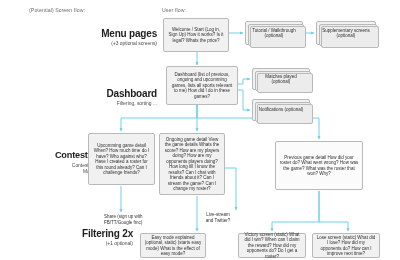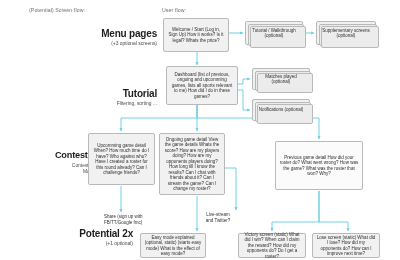--- a/index.html
+++ b/index.html
@@ -76,32 +76,32 @@
 
   <div class="col-head" style="left:29px;top:7px;">(Potential) Screen flow:</div>
   <div class="col-head" style="left:162px;top:7px;">User flow:</div>
 
   <div class="sec" style="left:0;top:28px;width:122px;">
     <div class="ttl">Menu pages</div>
     <div class="sub">(+3 optional screens)</div>
   </div>
 
   <div class="sec" style="left:0;top:88px;width:122px;">
-    <div class="ttl">Tutorial</div>
+    <div class="ttl">Dashboard</div>
     <div class="sub">Filtering, sorting ...</div>
   </div>
 
   <div class="sec" style="left:0;top:150px;width:90px;">
     <div class="ttl small">Contest detail 3x</div>
     <div class="sub" style="white-space:pre-line;">Contest = fantasy game.
 Match = real game.</div>
   </div>
 
   <div class="sec" style="left:0;top:228px;width:98px;">
-    <div class="ttl">Potential 2x</div>
+    <div class="ttl">Filtering 2x</div>
     <div class="sub">(+1 optional)</div>
   </div>
 
   <div class="node" style="left:163px;top:18px;width:66px;height:34px;">
     <span class="tx">Welcome / Start (Log in, Sign Up) How it works? Is it legal? Whats the price?</span>
   </div>
 
   <div class="node stack" style="left:245px;top:21px;width:58px;height:24px;">
     <span class="tx">Tutorial / Walkthrough (optional)</span>
   </div>

